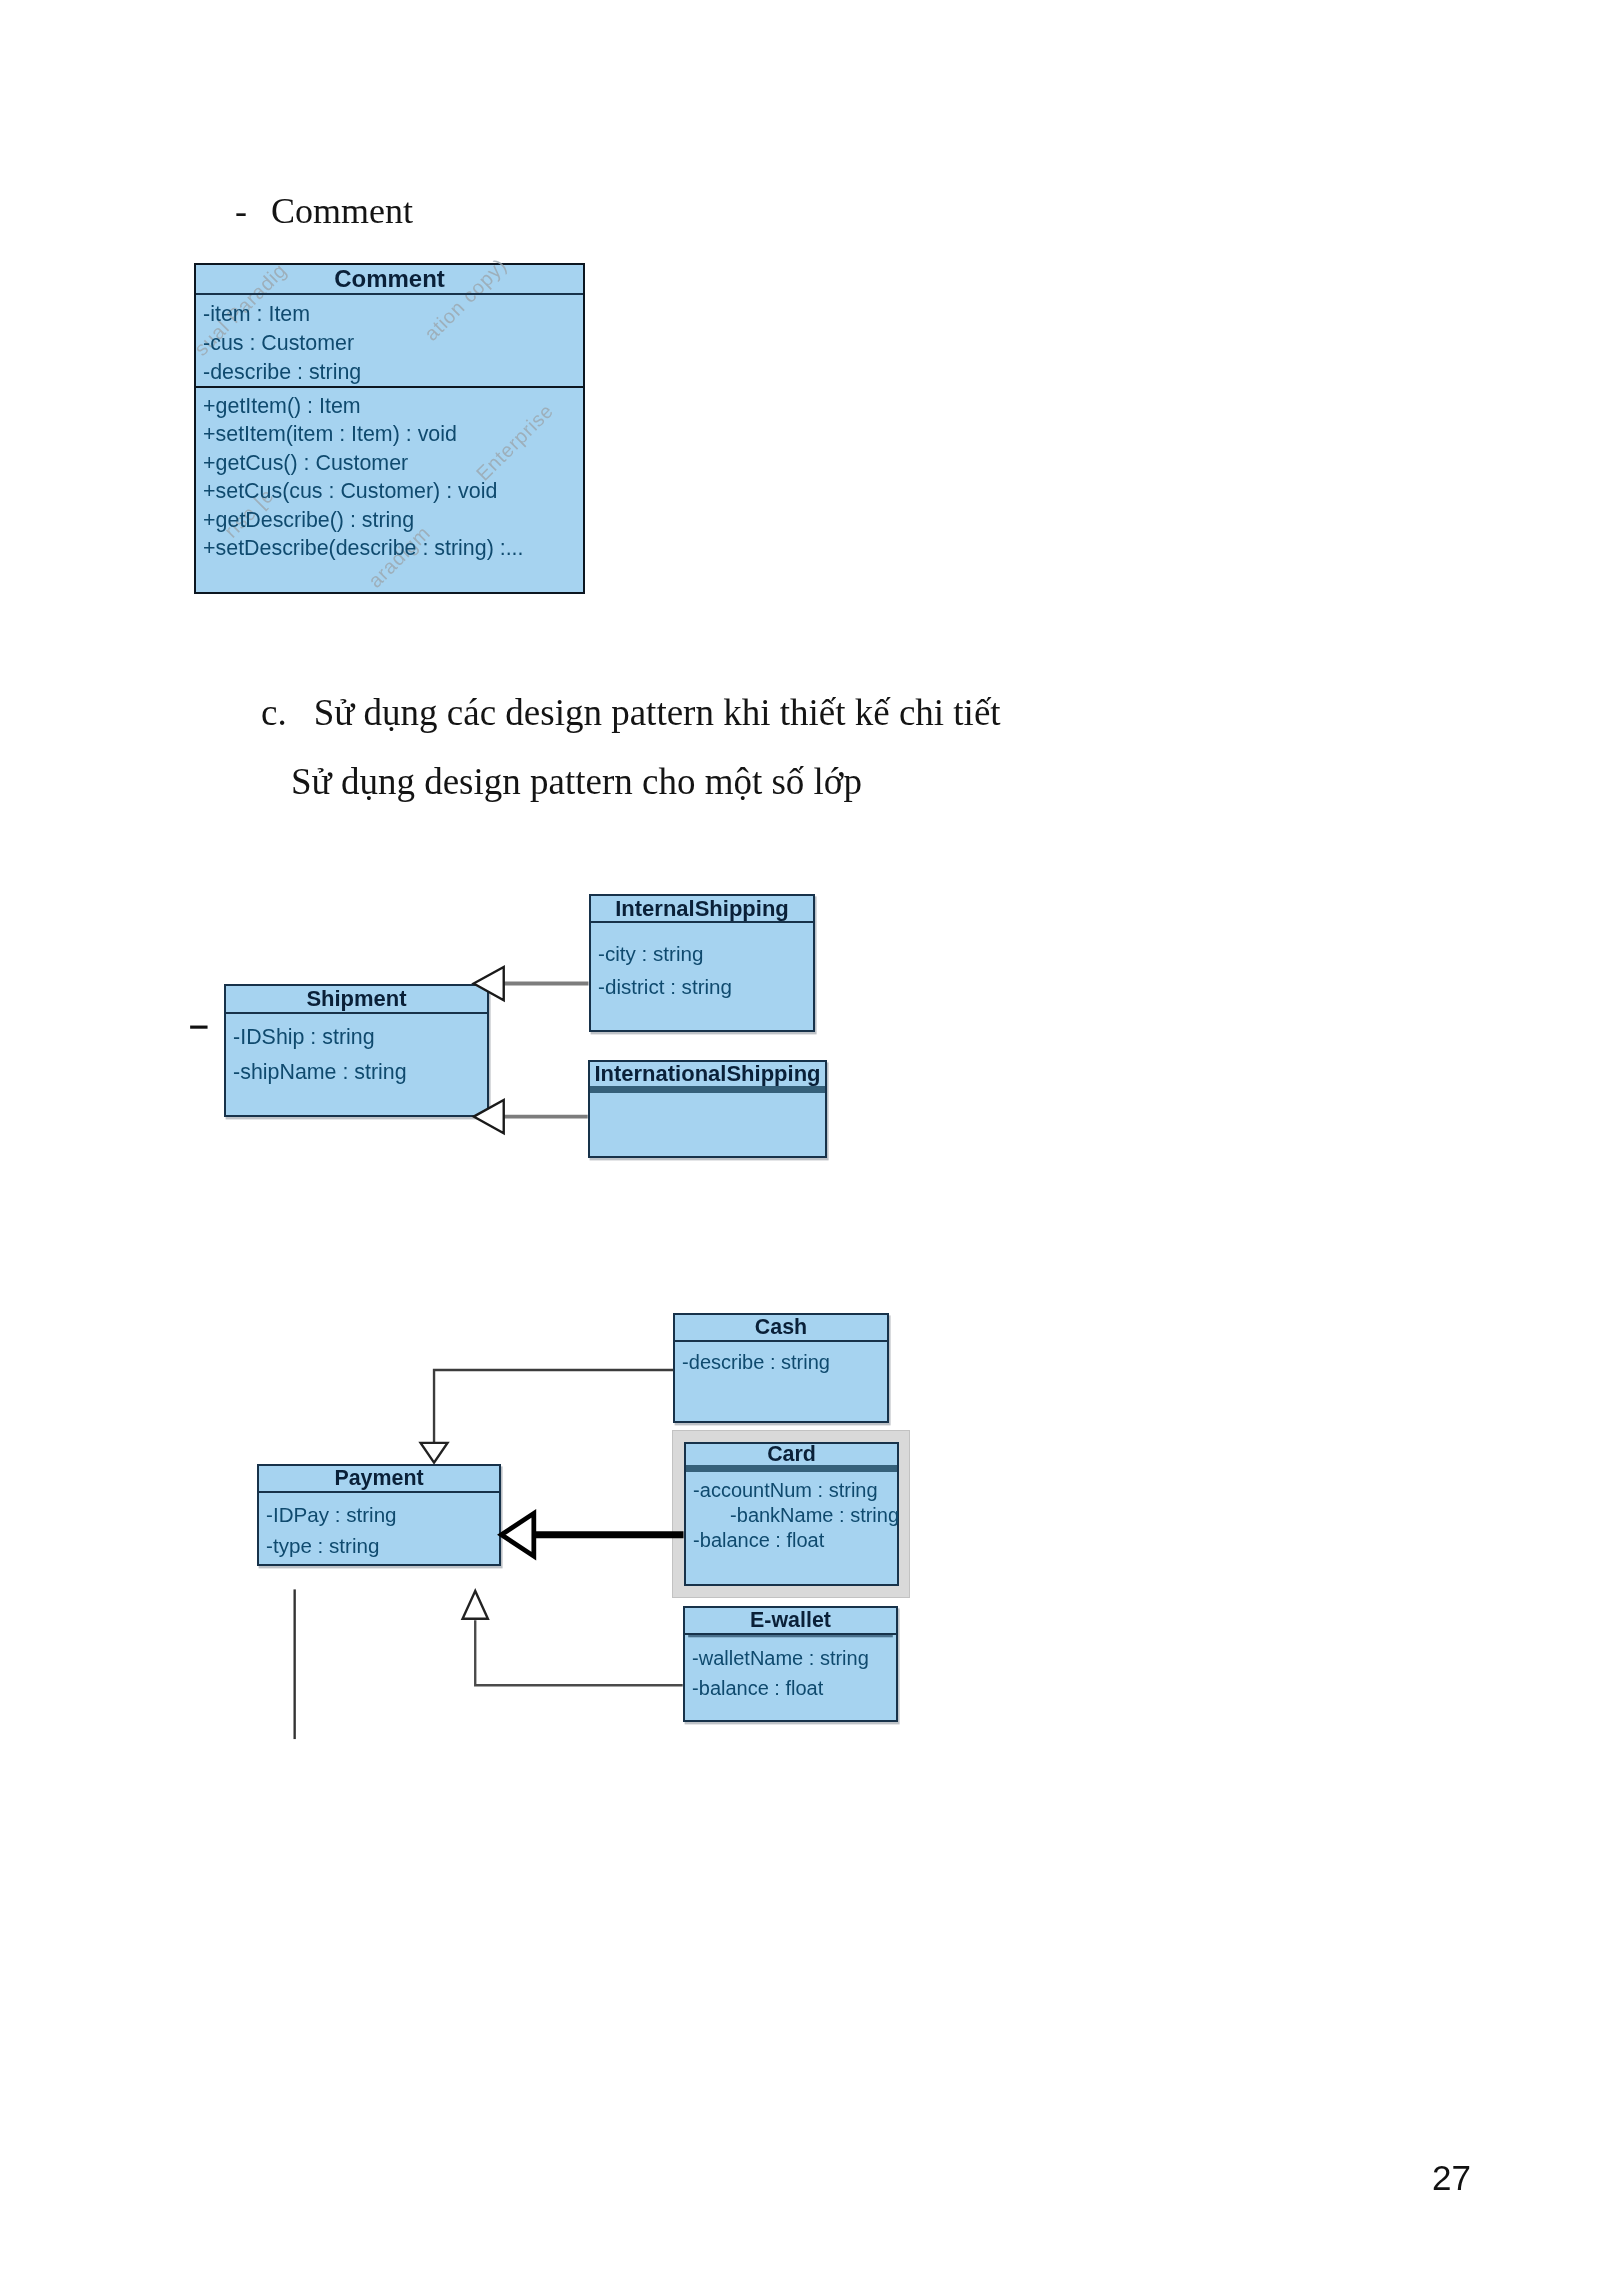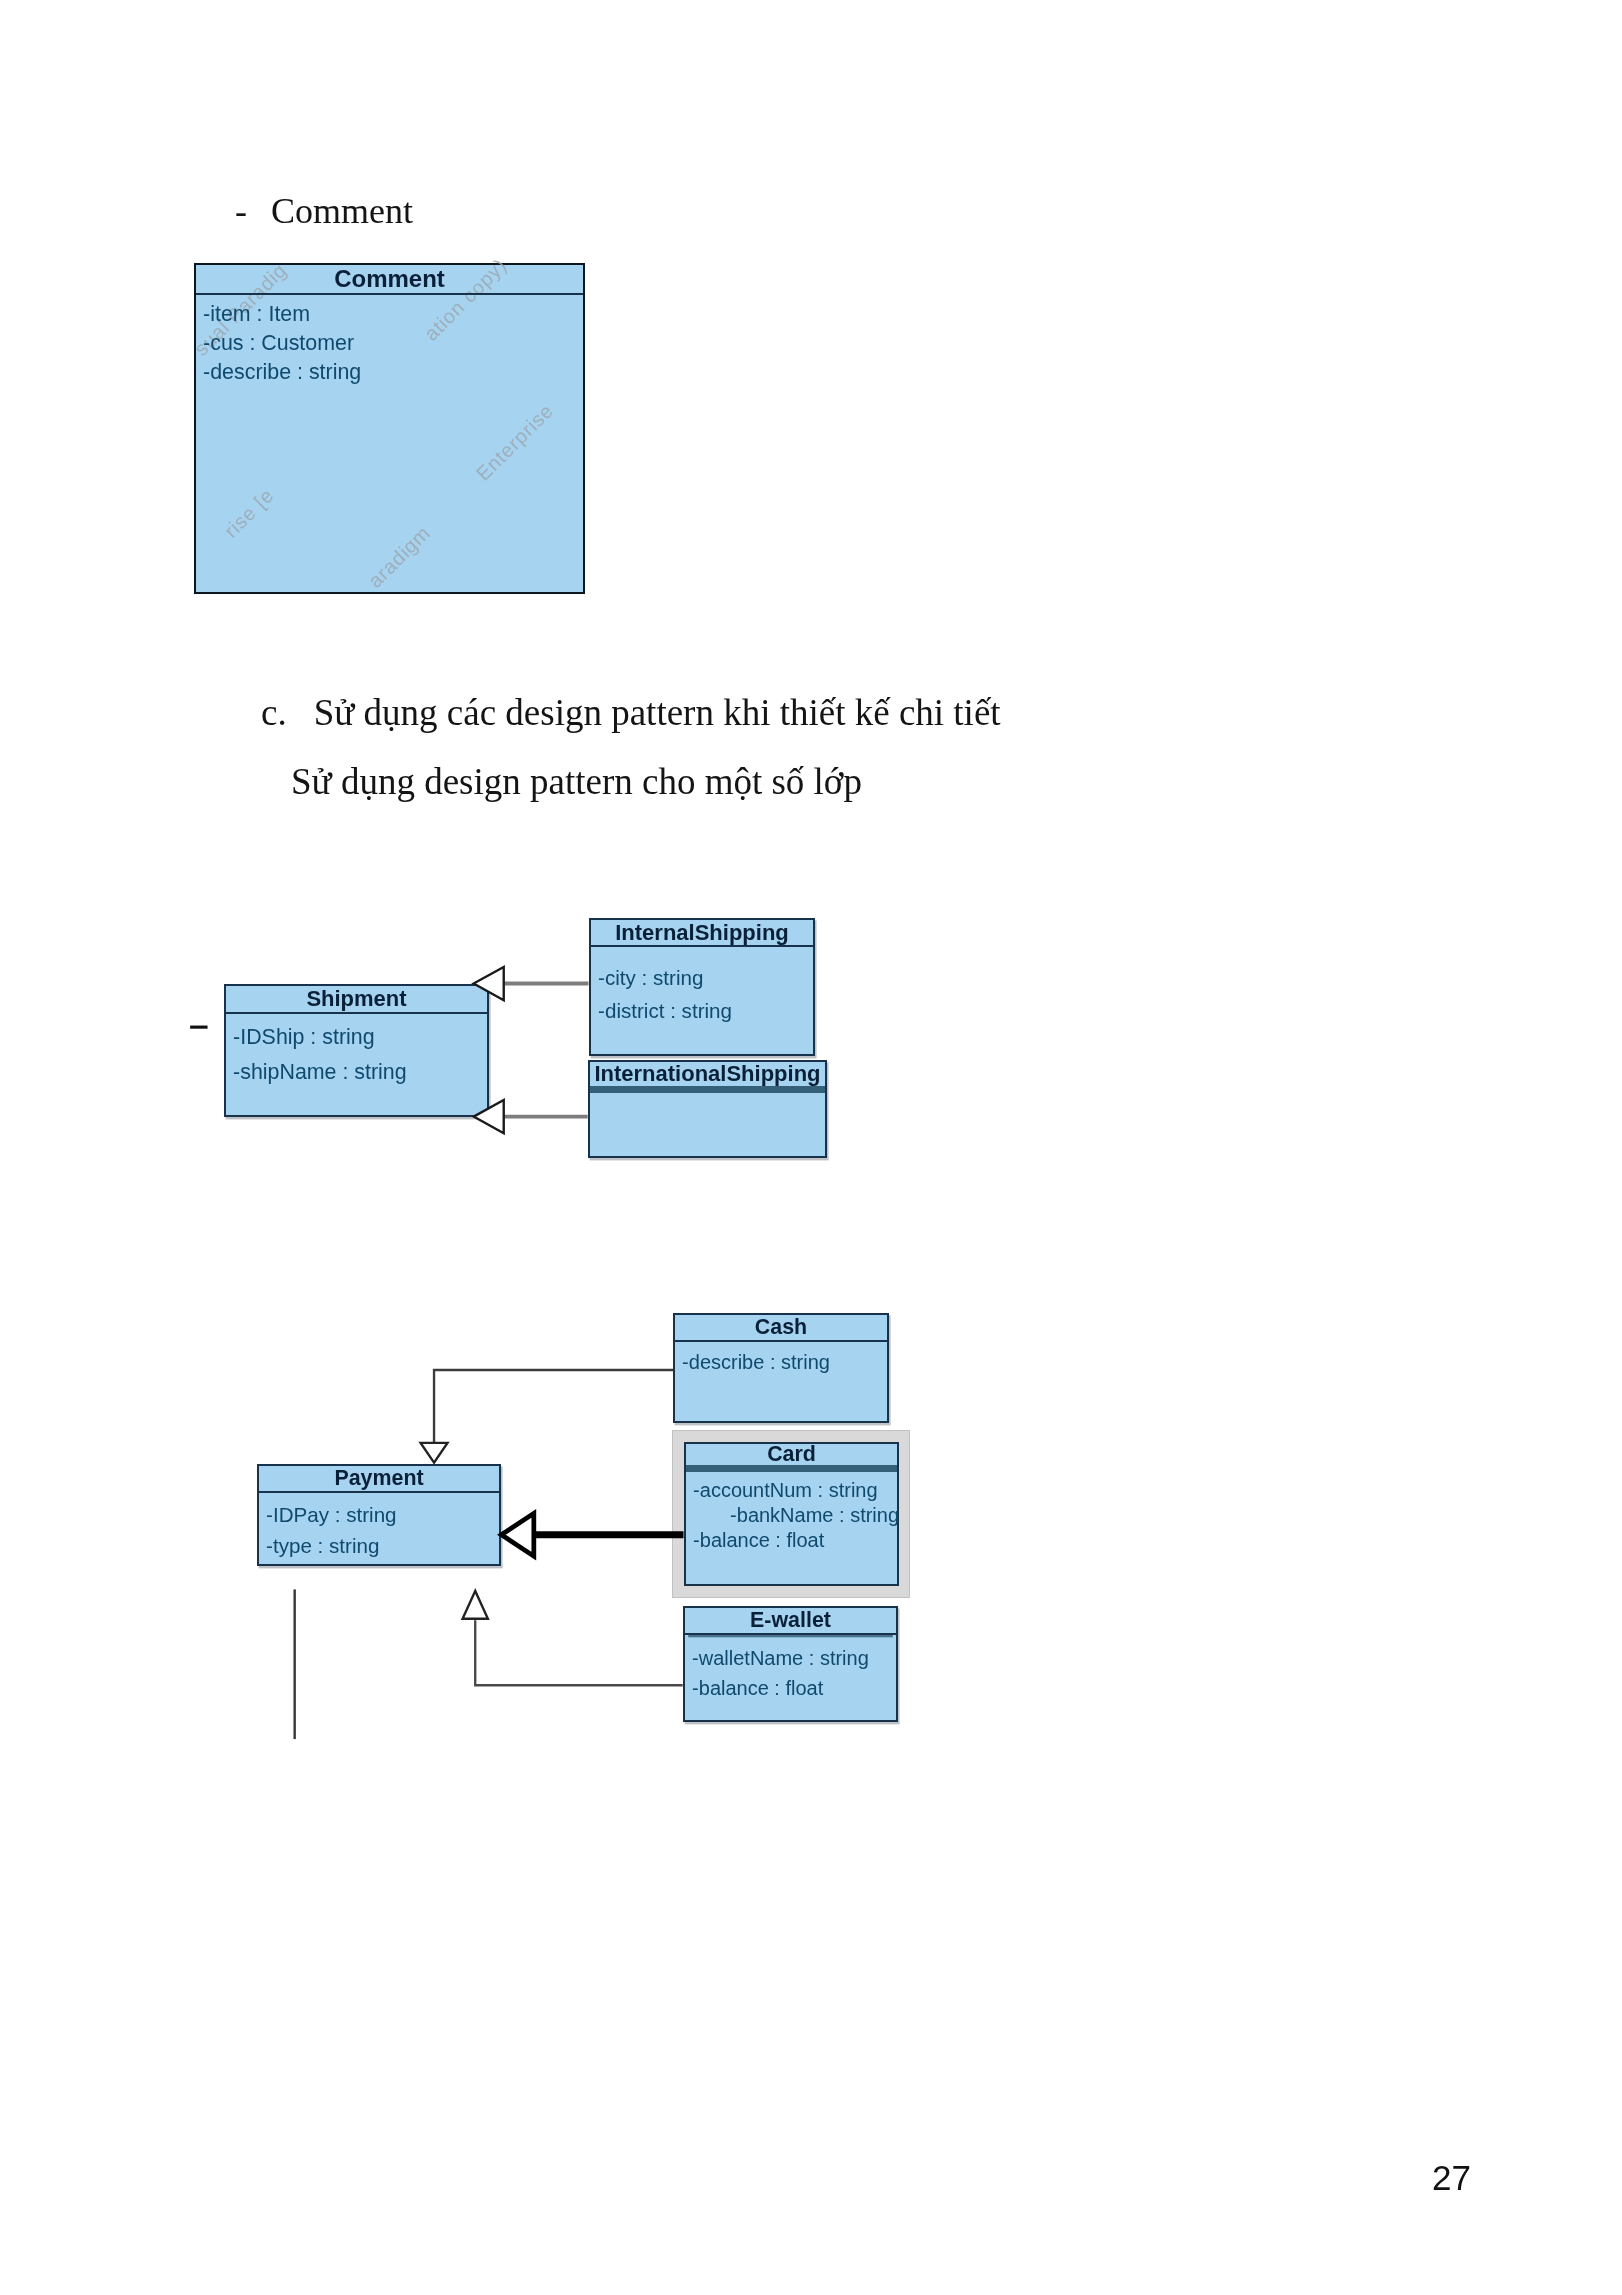--- a/index.html
+++ b/index.html
@@ -58,35 +58,43 @@
   <span>Comment</span>
 </div>
 
 <div class="uml-box comment" style="left:194px;top:263px;width:391px;height:331px;">
   <div class="uml-title" style="height:28px;line-height:28px;font-size:24px;">Comment</div>
   <div class="uml-attrs" style="padding-top:4.8px;height:86px;">
     <div class="uml-attr" style="font-size:21.4px;line-height:29px;">-item : Item</div>
     <div class="uml-attr" style="font-size:21.4px;line-height:29px;">-cus : Customer</div>
     <div class="uml-attr" style="font-size:21.4px;line-height:29px;">-describe : string</div>
   </div>
+  <div class="uml-methods" style="padding-top:4px;">
+    <div class="uml-attr" style="font-size:21.4px;line-height:28.5px;">+getItem() : Item</div>
+    <div class="uml-attr" style="font-size:21.4px;line-height:28.5px;">+setItem(item : Item) : void</div>
+    <div class="uml-attr" style="font-size:21.4px;line-height:28.5px;">+getCus() : Customer</div>
+    <div class="uml-attr" style="font-size:21.4px;line-height:28.5px;">+setCus(cus : Customer) : void</div>
+    <div class="uml-attr" style="font-size:21.4px;line-height:28.5px;">+getDescribe() : string</div>
+    <div class="uml-attr" style="font-size:21.4px;line-height:28.5px;">+setDescribe(describe : string) :...</div>
+  </div>
 </div>
 
 <span class="wm" style="left:198px;top:341px;">sual Paradig</span>
 <span class="wm" style="left:428px;top:326px;">ation copy)</span>
 <span class="wm" style="left:480px;top:466px;">Enterprise</span>
 <span class="wm" style="left:228px;top:523px;">rise [e</span>
 <span class="wm" style="left:372px;top:573px;">aradigm</span>
 
 <div class="abs serif" style="left:261px;top:691px;font-size:37px;display:flex;gap:27px;">
   <span>c.</span>
   <span>Sử dụng các design pattern khi thiết kế chi tiết</span>
 </div>
 <div class="abs serif" style="left:291px;top:760px;font-size:37px;">Sử dụng design pattern cho một số lớp</div>
 
-<div class="uml-box" style="left:589px;top:918px;width:226px;height:138px;">
+<div class="uml-box" style="left:589px;top:894px;width:226px;height:138px;">
   <div class="uml-title" style="height:25px;line-height:25px;font-size:22px;">InternalShipping</div>
   <div class="uml-attrs" style="padding-top:14px;">
     <div class="uml-attr" style="font-size:20.6px;line-height:33px;">-city : string</div>
     <div class="uml-attr" style="font-size:20.6px;line-height:33px;">-district : string</div>
   </div>
 </div>
 
 <div class="uml-box" style="left:224px;top:984px;width:265px;height:133px;">
   <div class="uml-title" style="height:26px;line-height:26px;font-size:22px;">Shipment</div>
   <div class="uml-attrs" style="padding-top:6px;">

